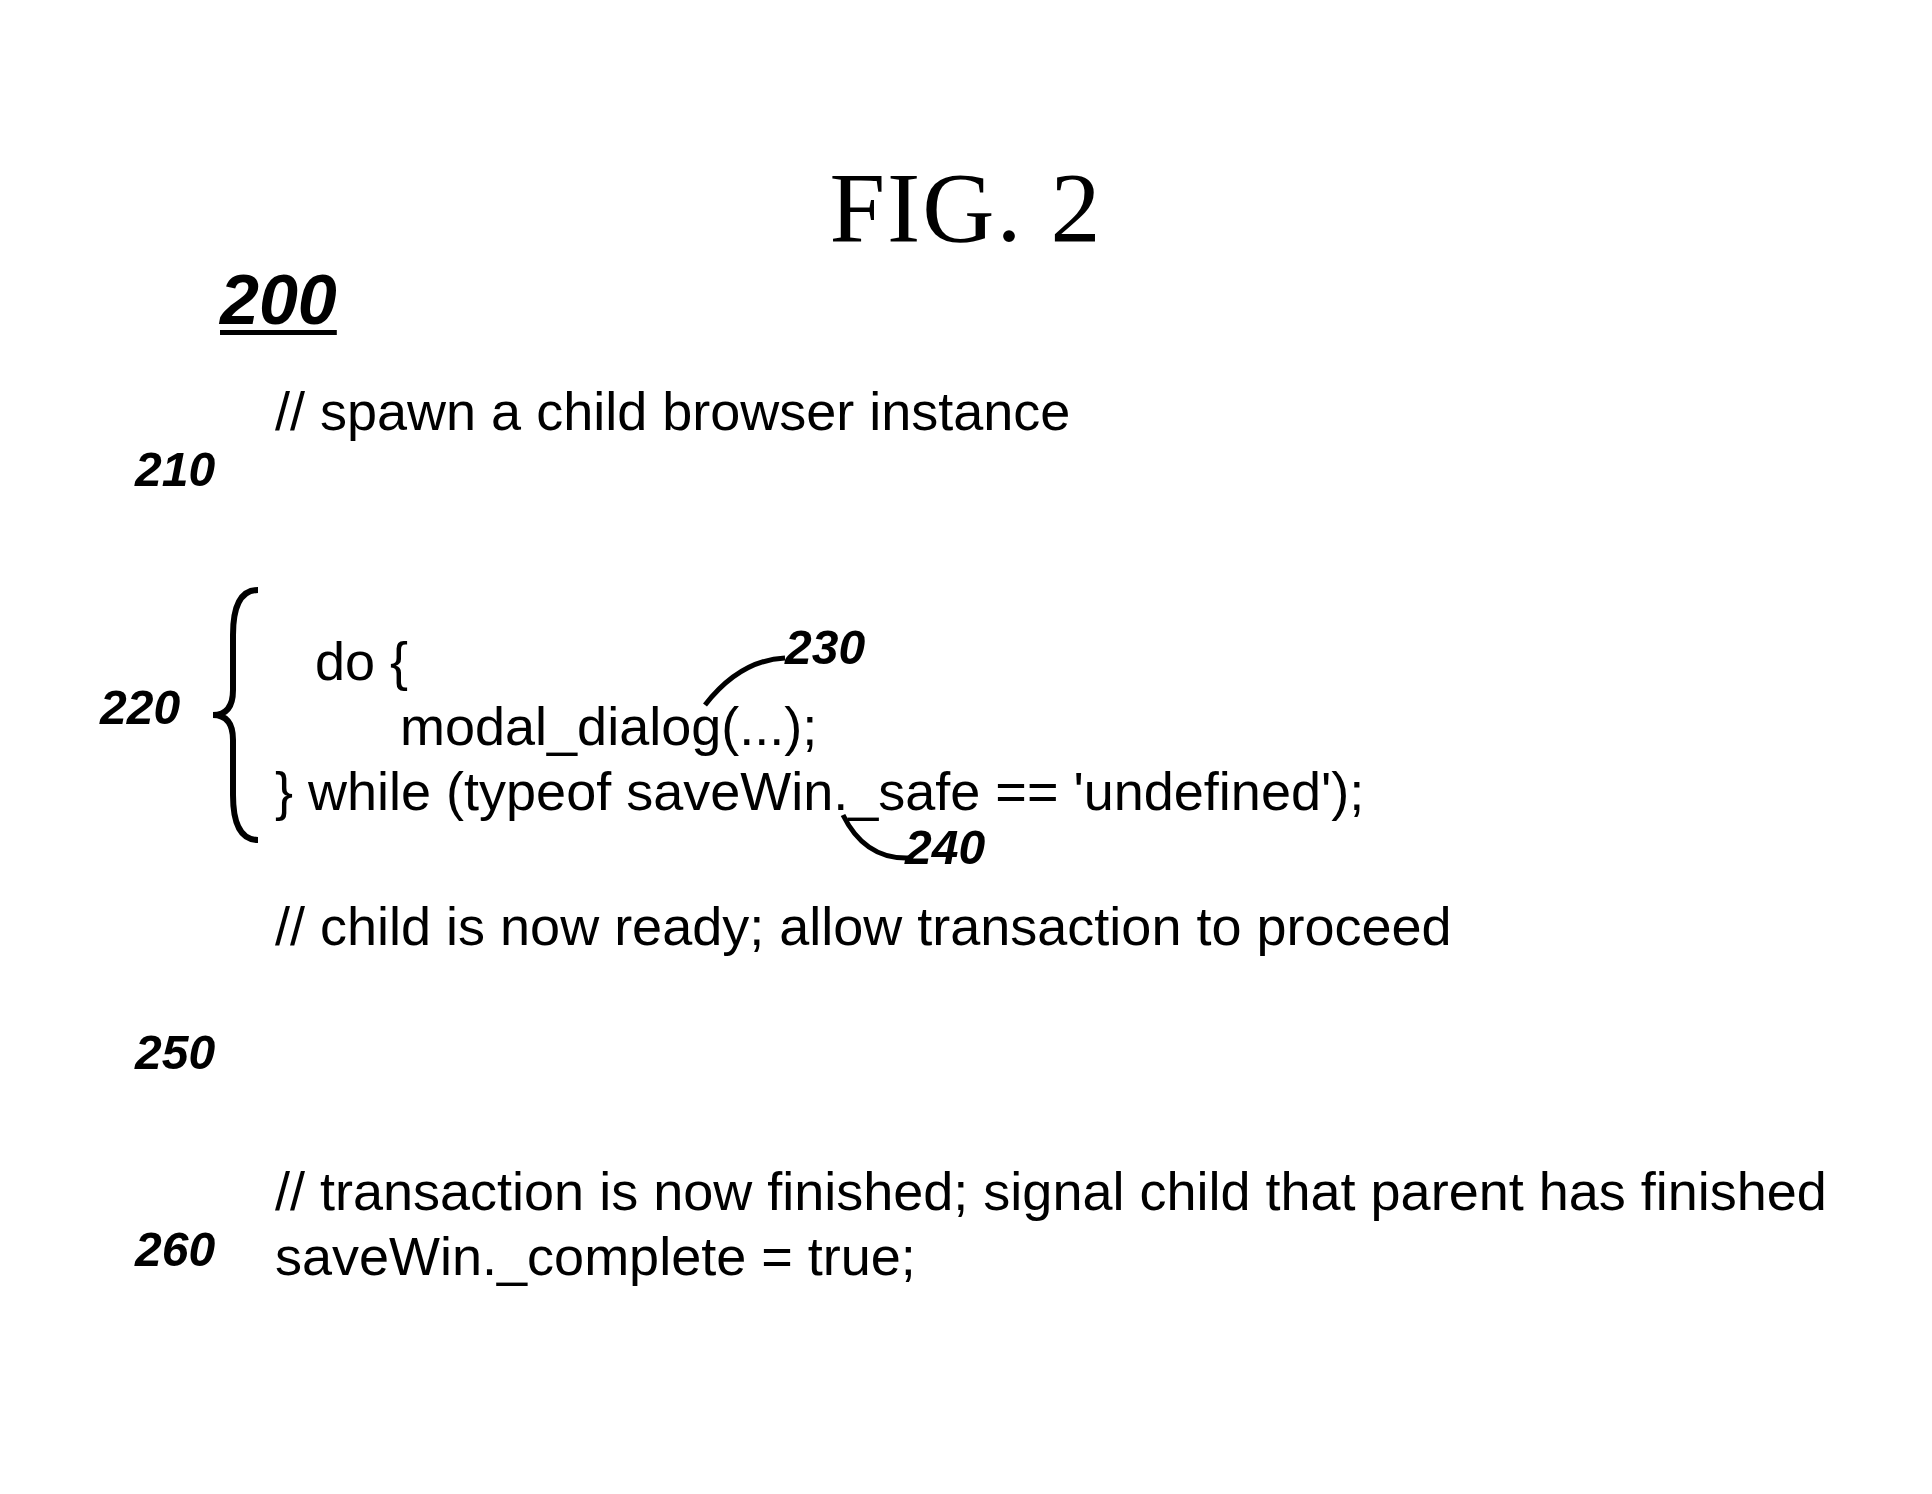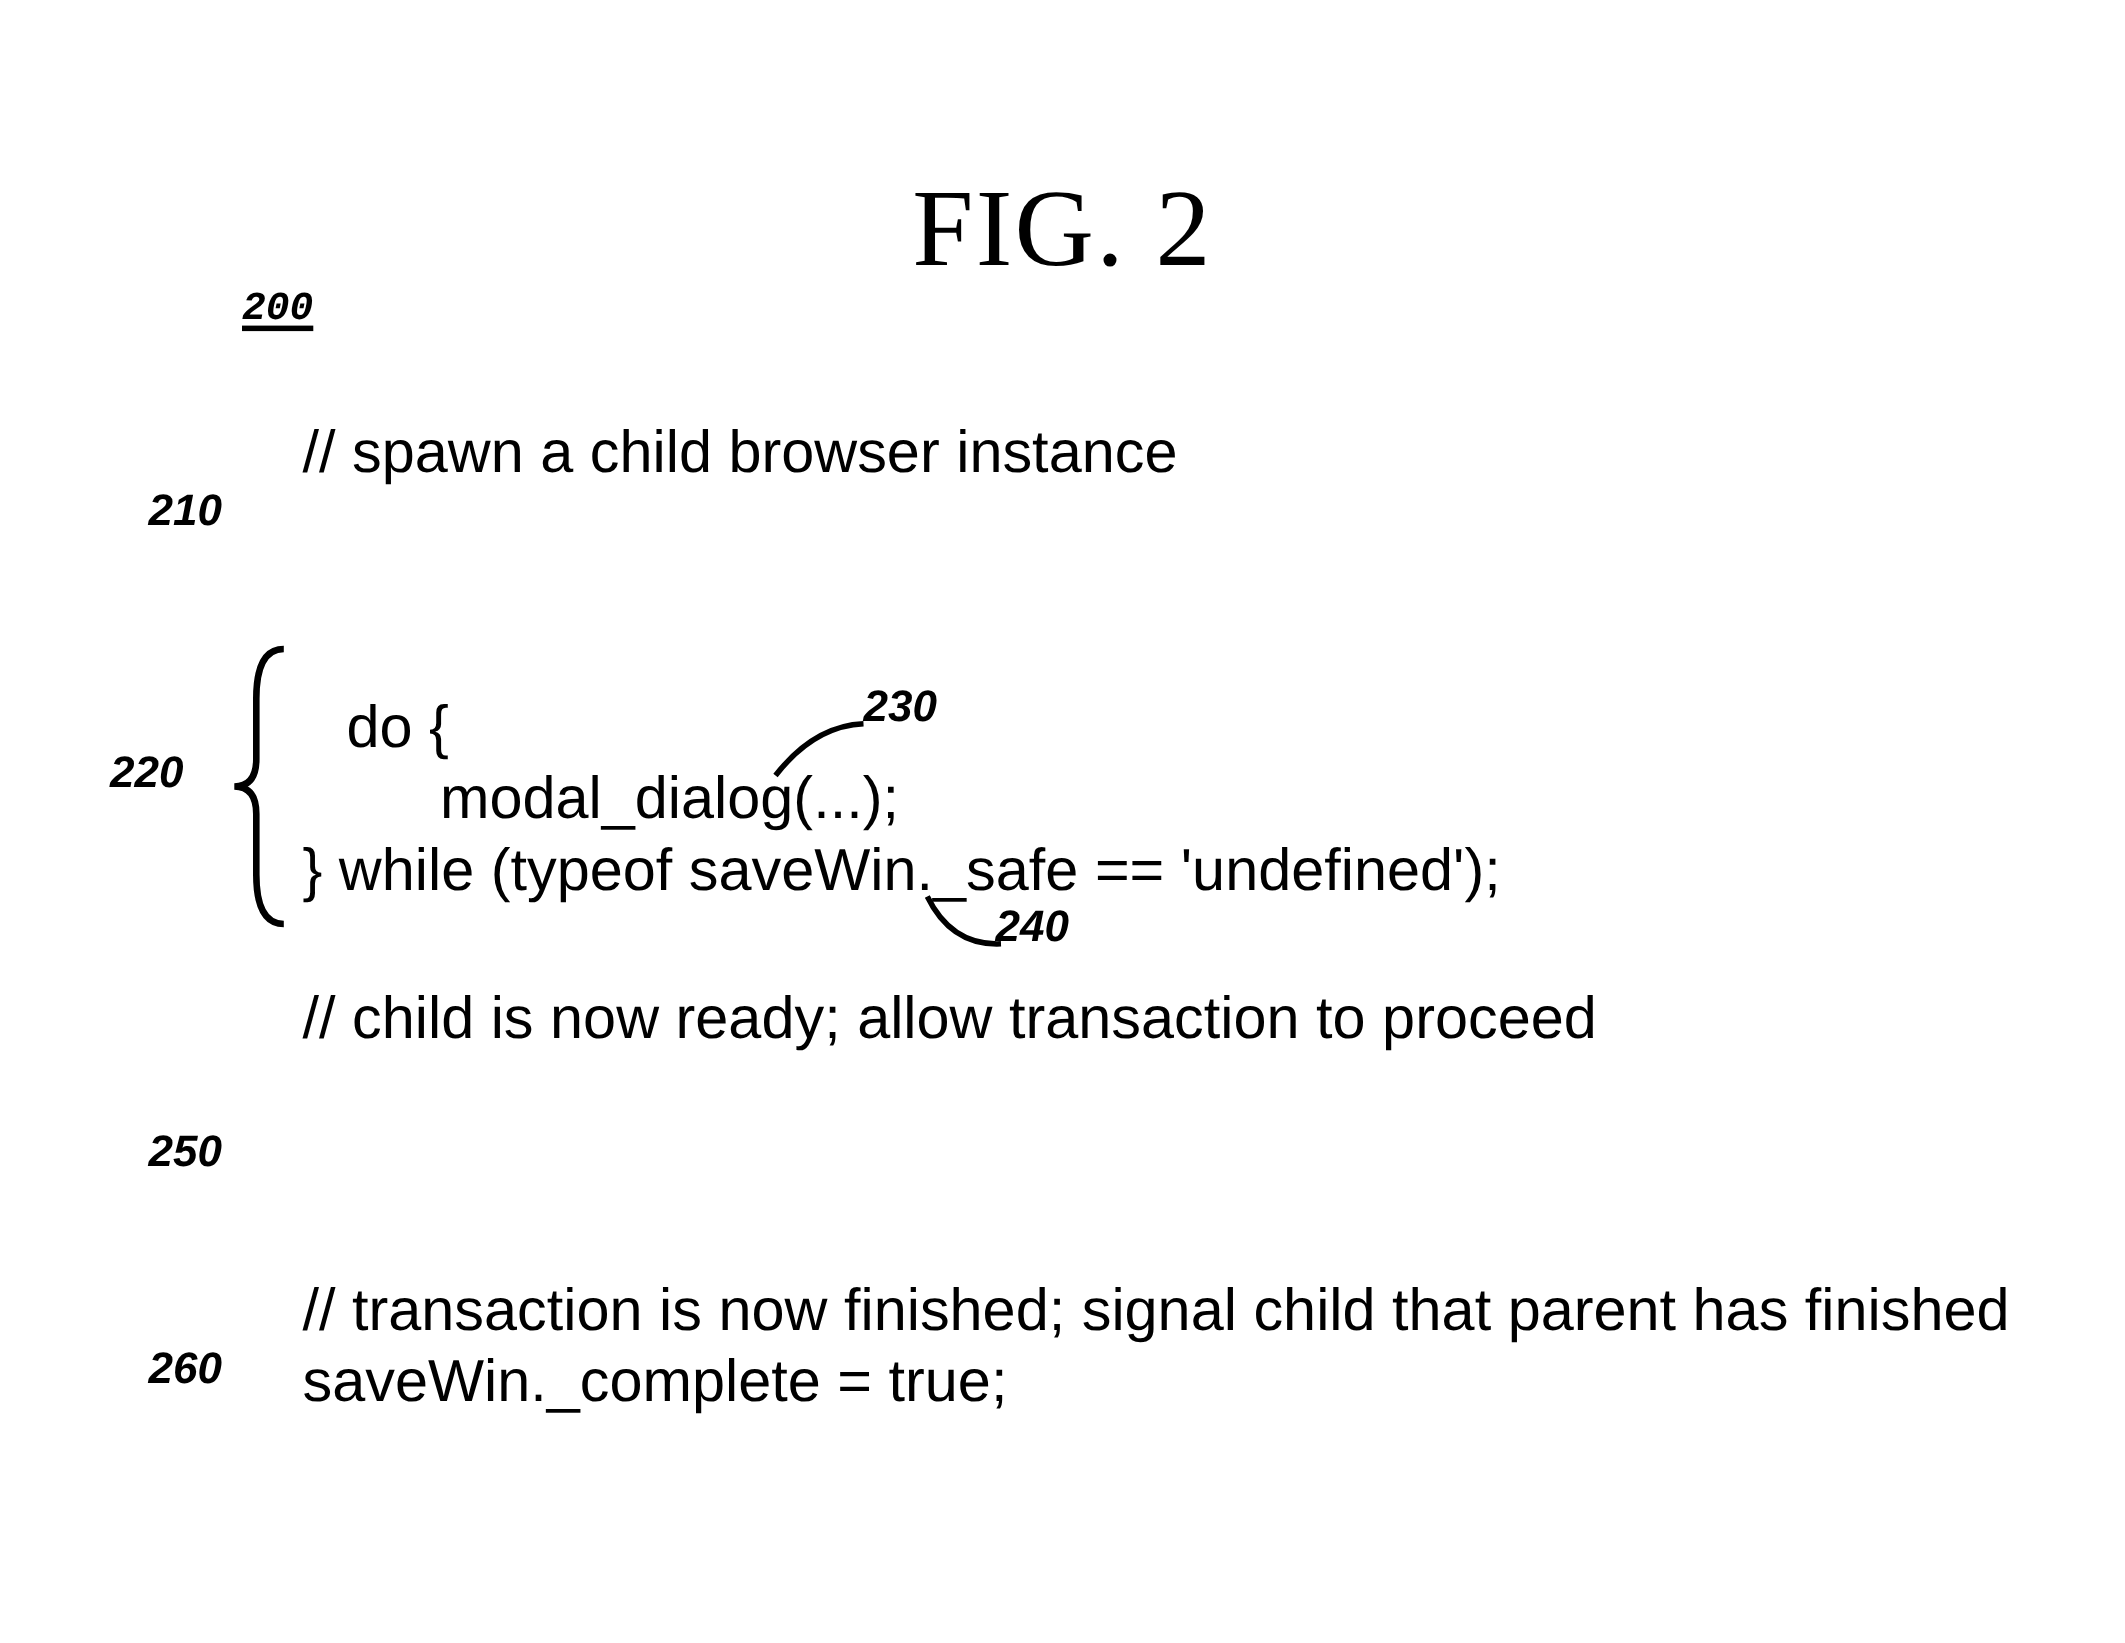--- a/index.html
+++ b/index.html
@@ -25,30 +25,29 @@
     font-family: "Times New Roman", Times, serif;
     font-size: 100px;
     letter-spacing: 2px;
   }
   .ref-main {
     position: absolute;
     top: 260px;
     left: 220px;
     font-weight: 900;
     font-style: italic;
-    font-size: 36px;
+    font-size: 70px;
     text-decoration: underline;
     text-decoration-thickness: 5px;
     text-underline-offset: 6px;
-    font-family: Liberation Mono, monospace;
   }
   .ref {
     font-weight: 900;
     font-style: italic;
-    font-size: 40px;
+    font-size: 48px;
     text-align: center;
   }
   .code {
     font-size: 54px;
     font-family: Arial, Helvetica, sans-serif;
     text-align: right;
   }
   .line {
     position: absolute;
     white-space: nowrap;

